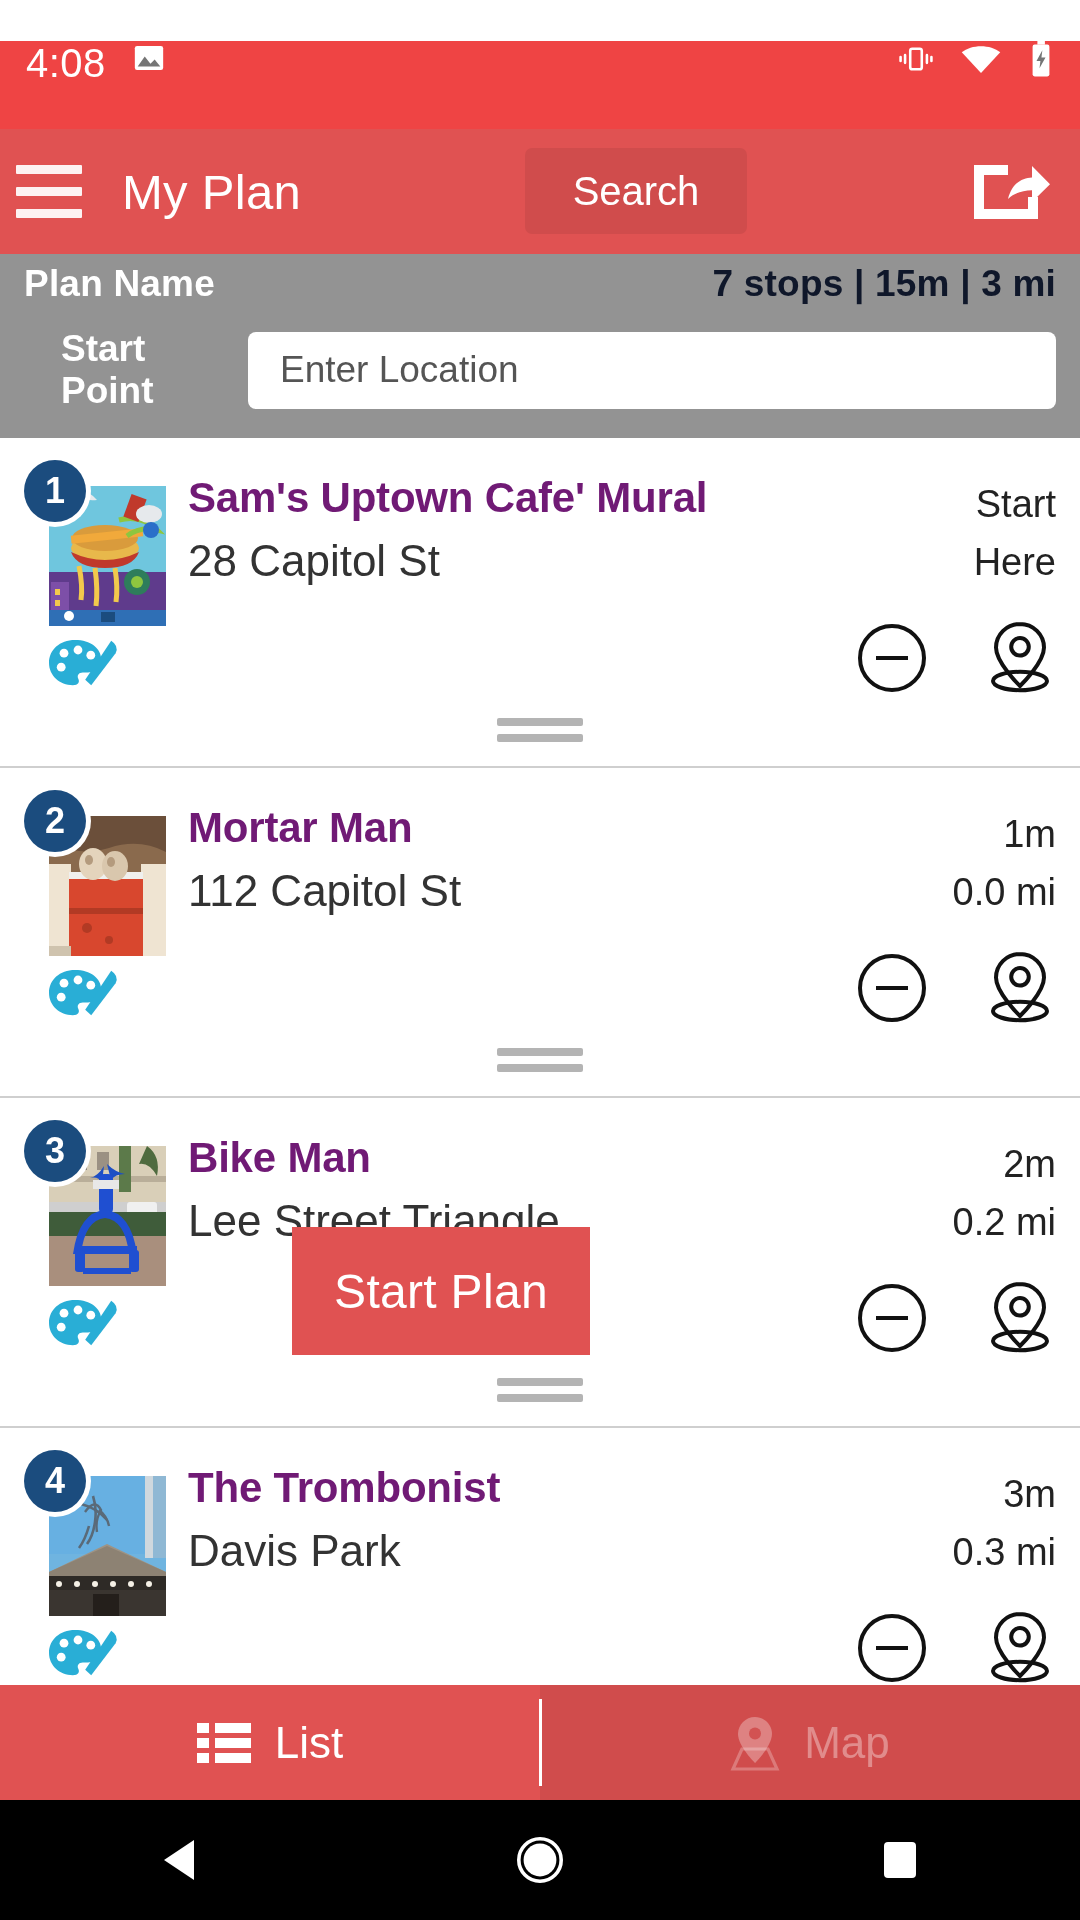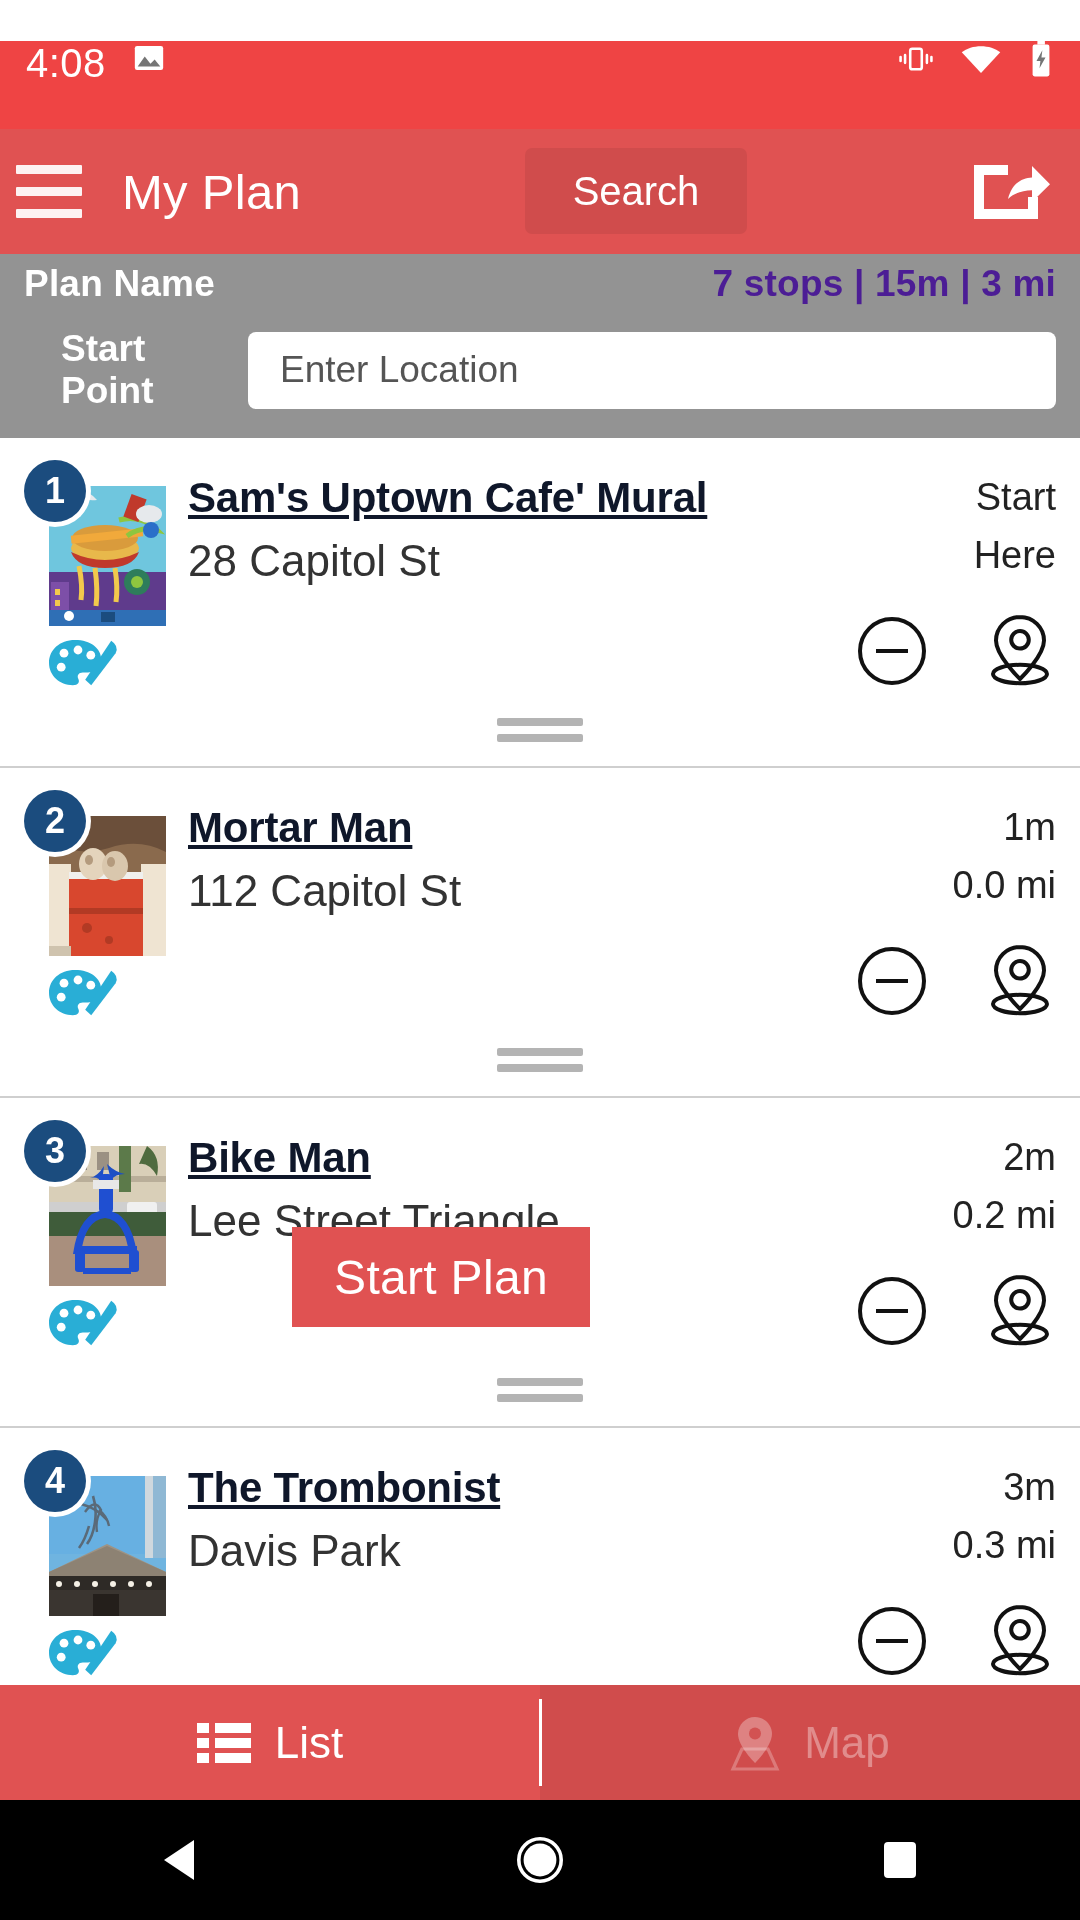--- a/index.html
+++ b/index.html
@@ -37,21 +37,21 @@
     background:rgba(0,0,0,.07); border-radius:7px;
     display:flex; align-items:center; justify-content:center;
     color:#ffffff; font-size:40px; cursor:pointer;
   }
   .share-btn{ position:absolute; right:28px; top:30px; cursor:pointer; }
 
   
   .plan-panel{ background:#939393; padding:9px 24px 26px 24px; }
   .plan-row1{ display:flex; align-items:baseline; justify-content:space-between; }
   .plan-name{ color:#ffffff; font-size:37px; font-weight:bold; letter-spacing:.2px; }
-  .plan-stats{ color:#4c1d95; font-size:37px; font-weight:bold; letter-spacing:.2px; }
+  .plan-stats{ color:#0f172a; font-size:37px; font-weight:bold; letter-spacing:.2px; }
   .plan-row2{ display:flex; align-items:center; margin-top:23px;margin-left:37px; }
   .start-label{ color:#ffffff; font-size:37px; font-weight:bold; width:165px; flex:none; }
   .loc-input{
     flex:1; height:77px; background:#ffffff; border:none; border-radius:8px;
     margin-left:22px; padding:0 32px; font-size:37px; font-family:inherit; color:#222;
   }
   .loc-input::placeholder{ color:#555555; }
 
   
   .list-area{ position:relative; background:#ffffff; }
@@ -67,43 +67,43 @@
   .badge{
     position:absolute; left:0px; top:0px; width:62px; height:62px; border-radius:50%;
     background:#1b4c7e; color:#ffffff; font-size:36px; font-weight:bold;
     display:flex; align-items:center; justify-content:center; z-index:3;
     box-shadow:0 0 0 5px #ffffff;
   }
   .palette{ margin-left:22px; margin-top:10px; }
 
   .text-col{ flex:1; padding-left:22px; padding-top:14px; min-width:0; }
   .stop-title{
-    font-size:42px; font-weight:bold; color:#0f172a; white-space:nowrap;
-    letter-spacing:-.2px; line-height:1.15;text-decoration:underline;
+    font-size:42px; font-weight:bold; color:#701a75; white-space:nowrap;
+    letter-spacing:-.2px; line-height:1.15;
   }
   .stop-addr{ font-size:44px; color:#333333; margin-top:14px; line-height:1.15; white-space:nowrap; }
 
   .meta-col{
     width:236px; flex:none; text-align:right; padding-top:14px;
-    display:flex; flex-direction:column; align-items:flex-end;
+    display:flex; flex-direction:column; align-items:flex-end;justify-content:flex-end;
   }
   .meta-line{ font-size:38px; color:#222222; line-height:1.25; }
   .meta-line.second{ margin-top:10px; }
   .actions{ display:flex; align-items:center; gap:56px; margin-top:34px; }
   .act-btn{ cursor:pointer; display:block; }
 
   .drag-handle{
     display:flex; flex-direction:column; align-items:center; gap:8px;
     padding:22px 0 24px 0; cursor:grab;
   }
   .drag-handle span{ display:block; width:86px; height:8px; background:#b4b4b4; border-radius:2px; }
 
   
   .start-plan{
-    position:absolute; left:292px; top:1227px; width:298px; height:100px;
+    position:absolute; left:292px; top:1227px; width:298px; height:128px;
     background:#e05252; color:#ffffff; font-size:48px;
     display:flex; align-items:center; justify-content:center;
     cursor:pointer; z-index:40; letter-spacing:.3px;
   }
 
   
   .bottom-tabs{
     position:absolute; left:0; bottom:120px; width:1080px; height:115px;
     display:flex; z-index:50;
   }

